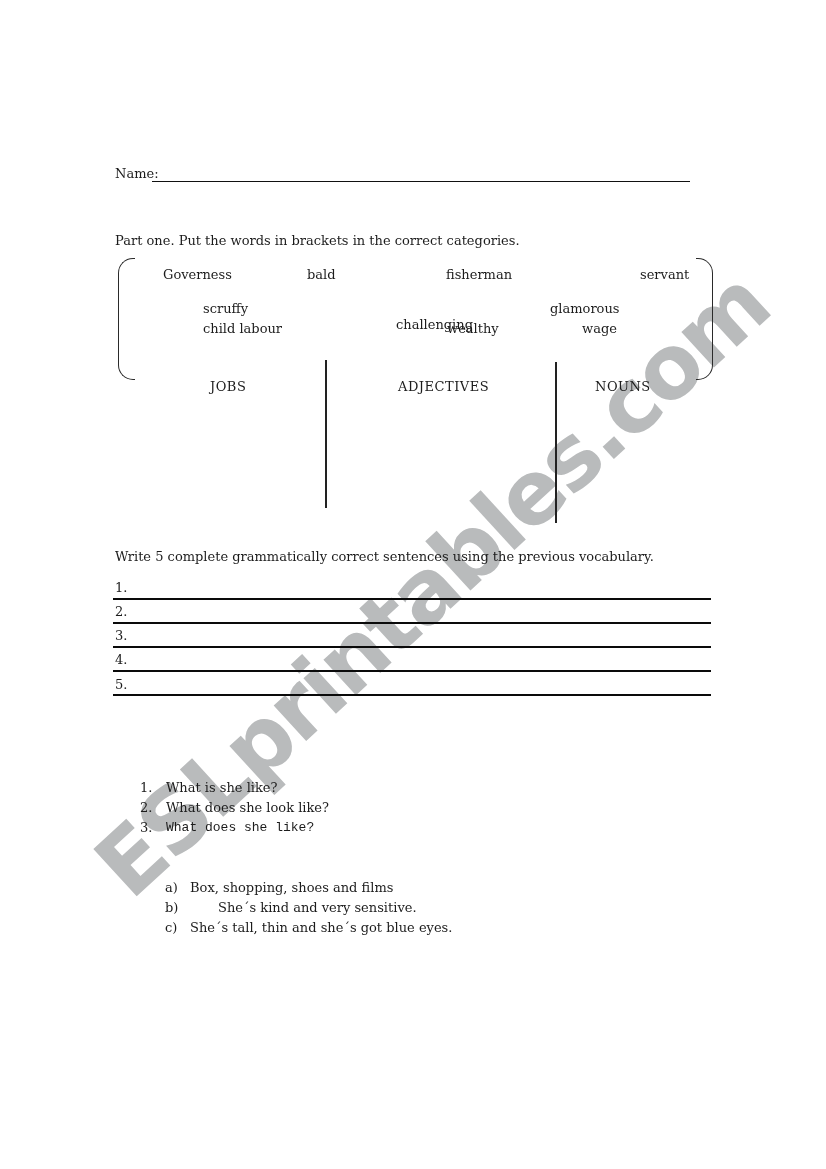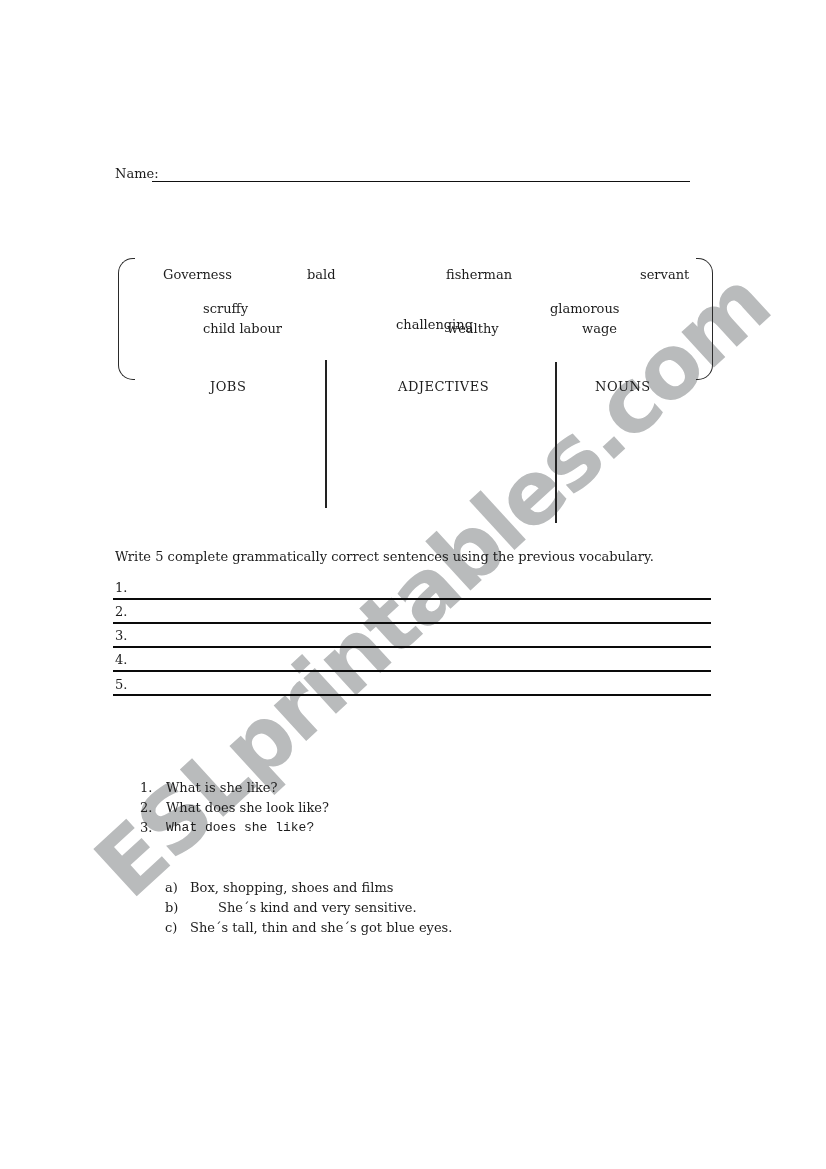--- a/index.html
+++ b/index.html
@@ -76,20 +76,21 @@
 </head>
 <body>
 
 <div class="page">
 
   <div class="watermark">ESLprintables.com</div>
 
   <span class="abs" style="left:115px; top:165px;">Name:</span>
   <div class="name-line"></div>
 
+  <span class="abs" style="left:115px; top:232px;">Part one. Put the words in brackets in the correct categories.</span>
 
   <div class="bracket bracket-left"></div>
   <div class="bracket bracket-right"></div>
 
   <span class="abs" style="left:163px; top:266px;">Governess</span>
   <span class="abs" style="left:307px; top:266px;">bald</span>
   <span class="abs" style="left:446px; top:266px;">fisherman</span>
   <span class="abs" style="left:640px; top:266px;">servant</span>
   <span class="abs" style="left:203px; top:300px;">scruffy</span>
   <span class="abs" style="left:396px; top:304px;margin-top:12px;">challenging</span>

